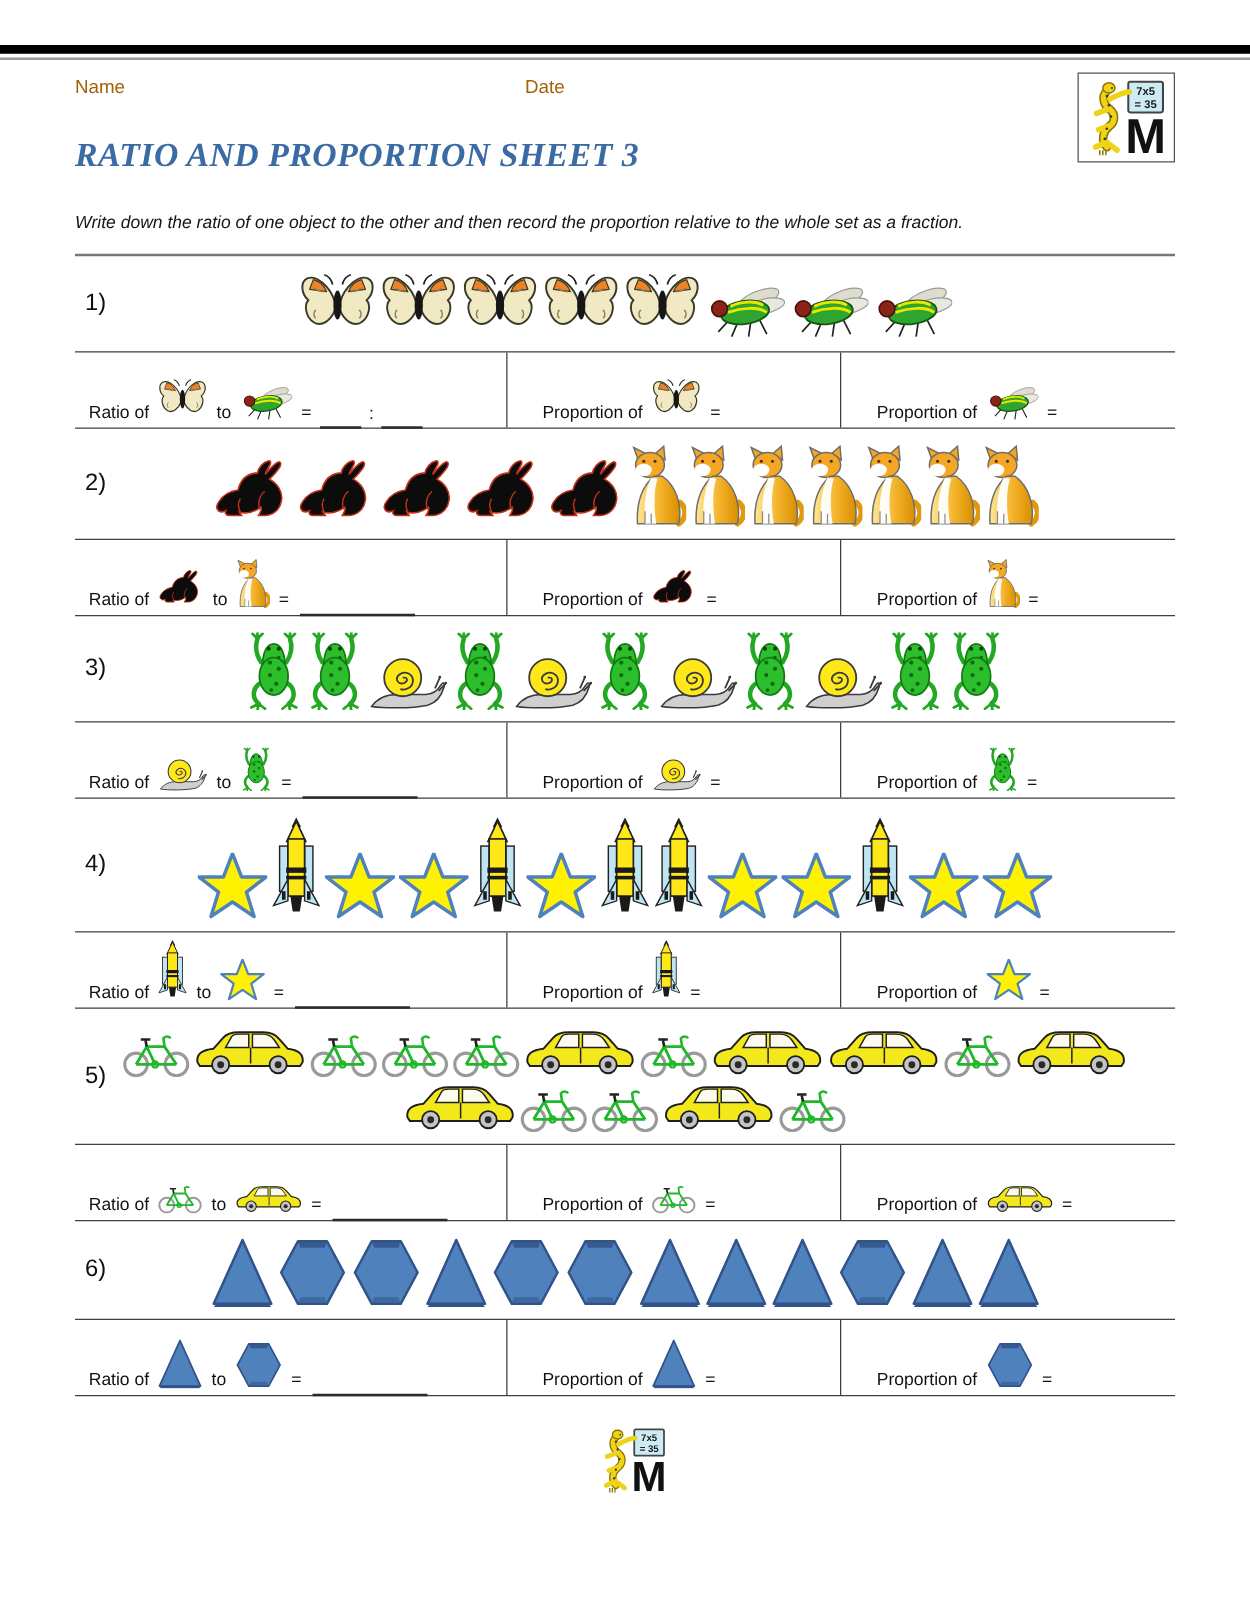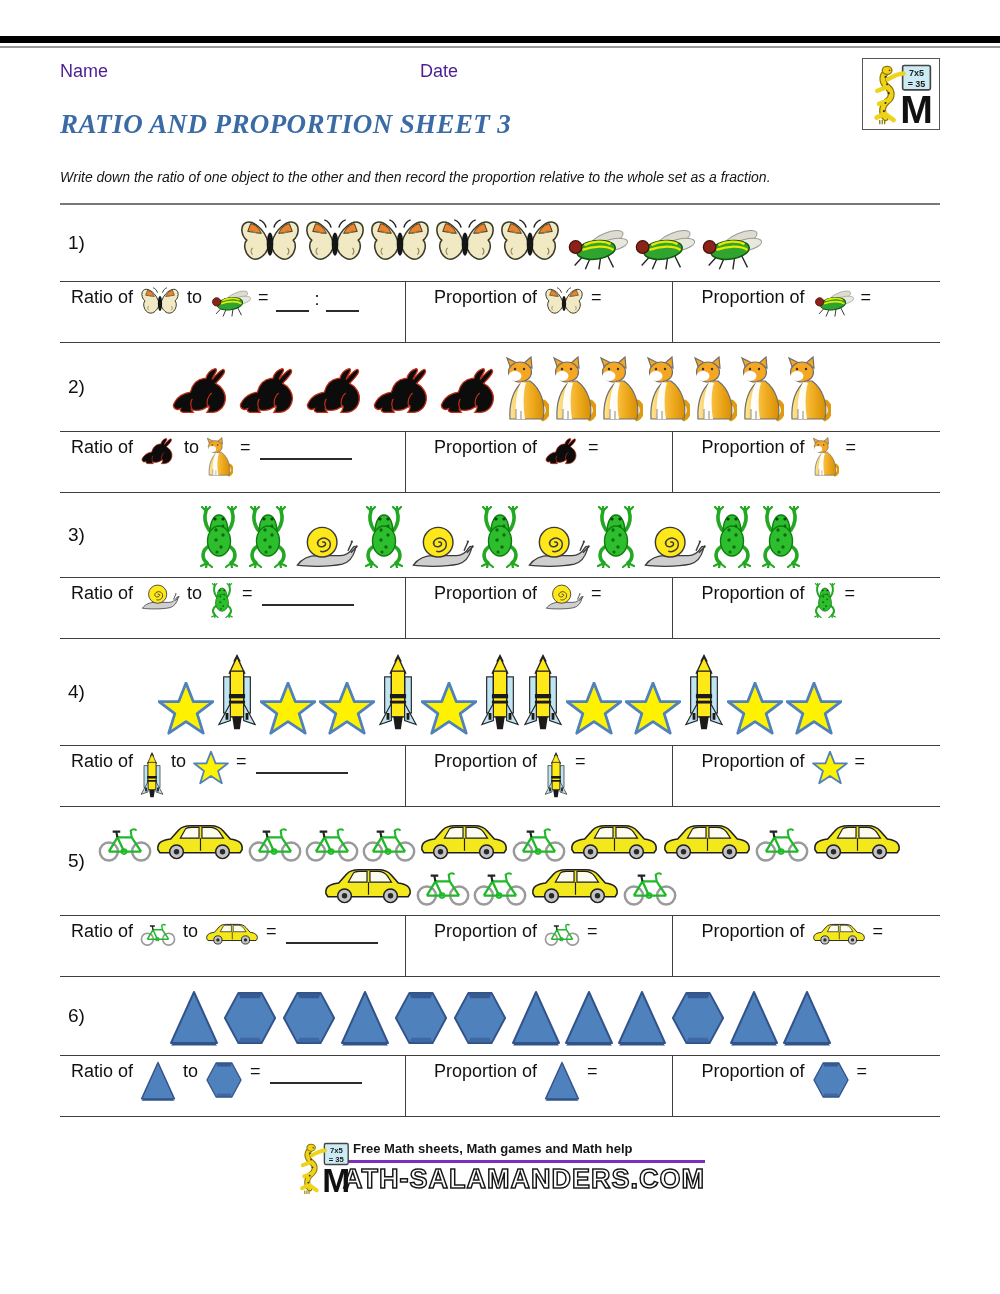--- a/index.html
+++ b/index.html
@@ -1,33 +1,33 @@
 <!DOCTYPE html>
 <html><head>
 <meta charset="utf-8">
 <style>
   html,body{margin:0;padding:0;background:#fff;}
   body{width:1000px;min-height:1294px;font-family:"Liberation Sans",sans-serif;color:#1a1a1a;position:relative;}
   .top-rule{margin-top:36px;height:3px;border-top:7px solid #000;border-bottom:2px solid #9a9a9a;}
   .page{padding:0 60px 10px 60px;}
   .header-row{margin-top:13px;position:relative;height:22px;}
-  .name-label,.date-label{font-size:18px;color:#4c1d95;}
+  .name-label,.date-label{font-size:15px;color:#a16207;}
   .date-label{position:absolute;left:360px;top:0;}
   .logo-box{position:absolute;right:0;top:-3px;width:76px;height:70px;border:1.6px solid #555;background:#fff;display:flex;align-items:center;justify-content:center;}
   .logo-box svg{width:68px;height:62px;}
   h1{margin:26px 0 0 0;font-family:"Liberation Serif",serif;font-weight:600;font-size:27px;letter-spacing:.4px;color:#3a6ba5;font-style:italic;}
   .instructions{margin:24px 0 0 0;font-style:italic;font-size:14px;line-height:1.9;color:#151515;}
   .section-rule{margin-top:12px;border-top:2px solid #787878;}
   
   .prob-images{position:relative;padding:13px 0 9px 0;}
   .prob-num{position:absolute;left:8px;top:50%;transform:translateY(-50%);font-size:19px;color:#111;}
   .icon-rows{display:flex;flex-direction:column;align-items:center;gap:2px;}
   .icon-row{display:flex;align-items:flex-end;justify-content:center;gap:3px;}
   .answer-table{display:grid;grid-template-columns:39.2% 30.4% auto;border-top:1.8px solid #3e3e3e;border-bottom:1.8px solid #3e3e3e;min-height:60px;}
-  .cell{display:flex;align-items:flex-start;gap:7px;padding:5px 6px 5px 11px;font-size:18px;color:#111;}
+  .cell{display:flex;align-items:flex-end;gap:7px;padding:5px 6px 5px 11px;font-size:14px;color:#111;}
   .cell + .cell{border-left:1.6px solid #3e3e3e;padding-left:28px;}
   .bl{display:inline-block;border-bottom:2.2px solid #2b2b2b;height:15px;position:relative;top:6px;}
   .bl.short{width:33px;}
   .bl.long{width:92px;margin-left:2px;}
   .blank-colon{display:inline-flex;align-items:center;gap:6px;}
   .colon{position:relative;top:2px;}
   .icon{display:block;}
   
   .icon-butterfly{width:62px;height:54px}
   .icon-fly{width:64px;height:48px}
@@ -743,18 +743,14 @@
         <span>=</span>
       </div>
     </div>
   </section>
     </div>
 
   <div class="footer">
     <svg class="footer-logo">
         <use href="#sym-logo"></use>
       </svg>
-    <div class="footer-text">
-      <div class="tagline">Free Math sheets, Math games and Math help</div>
-      <div class="site">ATH-SALAMANDERS.COM</div>
-    </div>
   </div>
 </div>
 
 </body></html>

